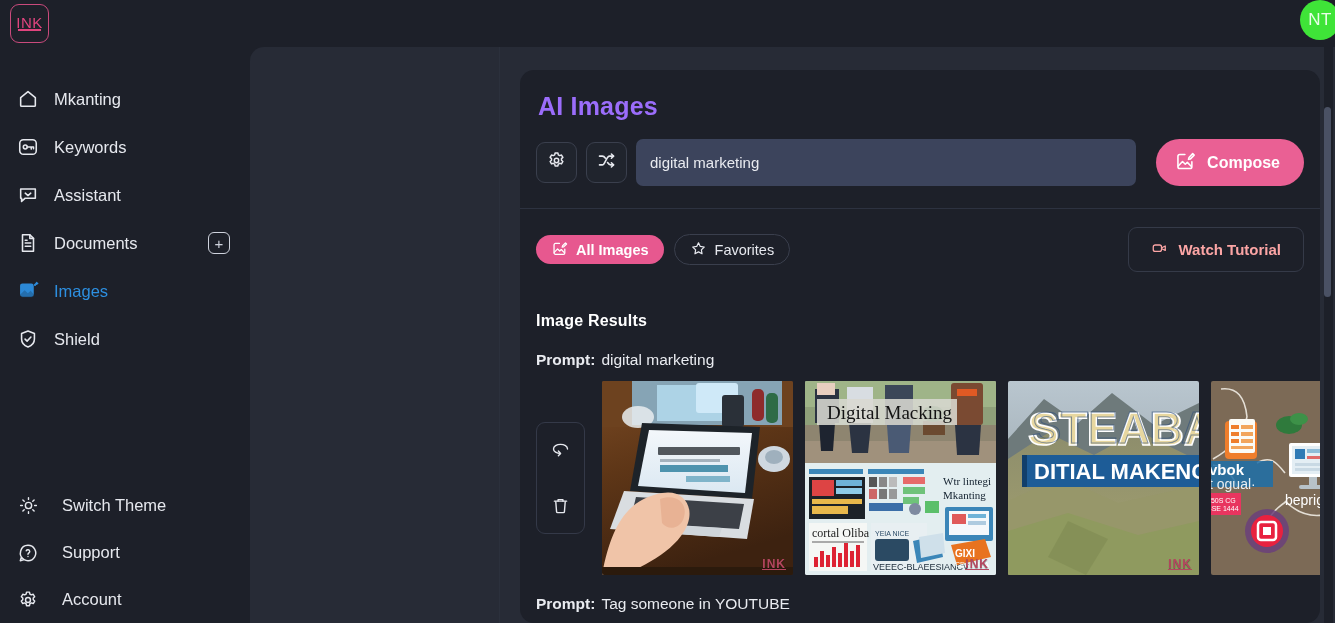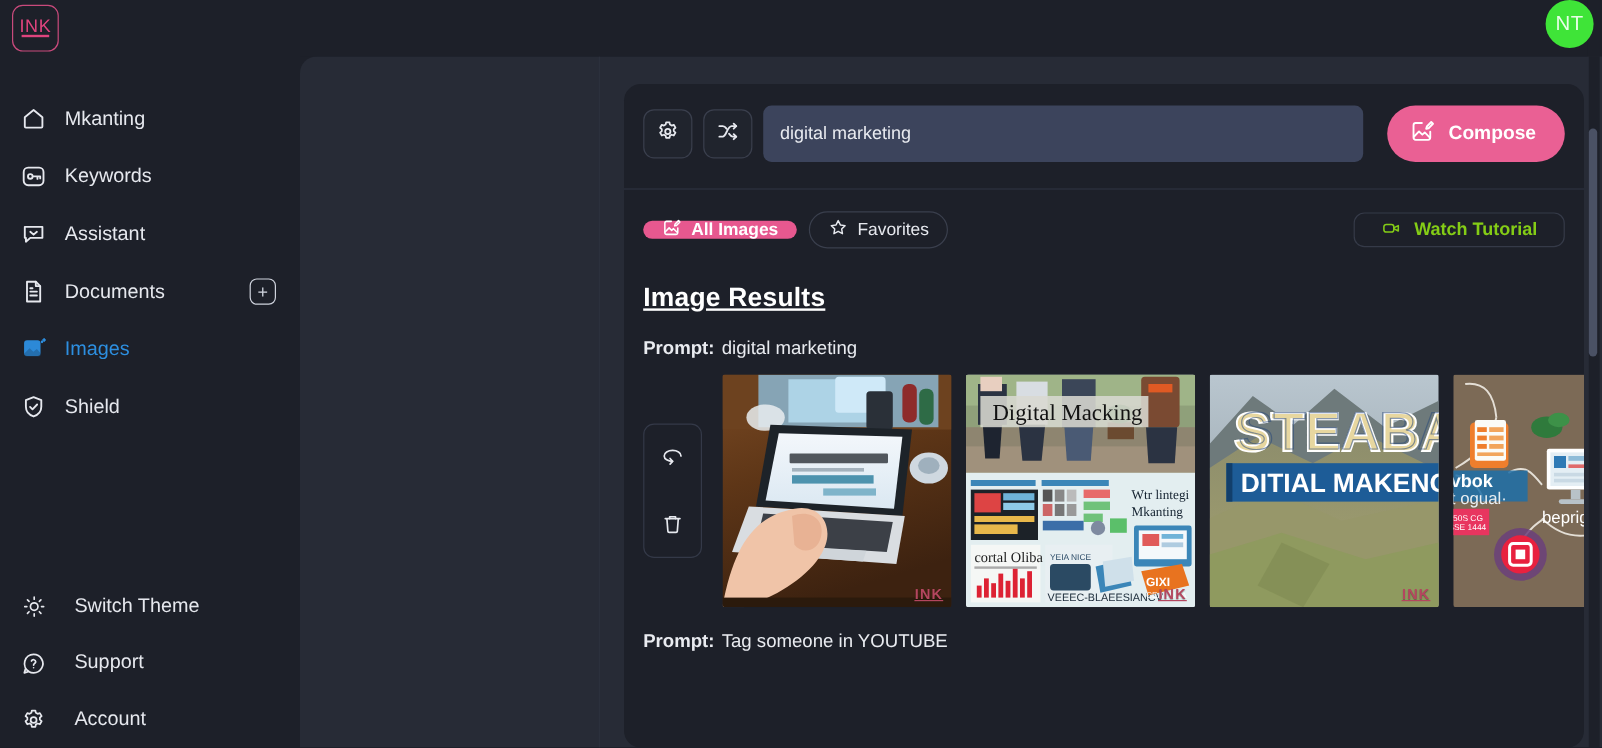--- a/index.html
+++ b/index.html
@@ -49,21 +49,21 @@
   }
   .nav-bottom { position: absolute; left: 0; right: 0; bottom: 0; padding-bottom: 0px; }
   .nav-bottom .nav-item { height: 47px; gap: 22px; }
 
   
   .main {
     flex: 1; height: 623px; position: relative;
     background: #1d2029;
   }
   .topbar {
-    position: absolute; top: 0; left: 0; right: 12px; height: 47px;
+    position: absolute; top: 0; left: 0; right: 0; height: 47px;
     display: flex; align-items: center; justify-content: flex-end; padding-right: 0px;
     background: #1d2029;
   }
   .avatar {
     width: 40px; height: 40px; border-radius: 50%;
     background: #3fe438; color: #e8fde8;
     display: flex; align-items: center; justify-content: center;
     font-size: 17px; letter-spacing: .5px;
     position: absolute; right: -5px; top: 0px;
   }
@@ -103,32 +103,32 @@
     cursor: pointer; margin-left: 11px;
     font-family: "Liberation Sans", sans-serif;
   }
 
   .divider { height: 1px; background: #2d3240; margin: 22px -16px 0 -16px; }
 
   
   .tabs-row { display: flex; align-items: center; margin-top: 18px; }
   .pill {
     display: flex; align-items: center; gap: 8px;
-    height: 15px; border-radius: 16px; padding: 0 15px;
+    height: 29px; border-radius: 16px; padding: 0 15px;
     font-size: 14.5px; cursor: pointer;
   }
   .pill.on { background: #e7588f; color: #fff; font-weight: 700; }
   .pill.off { border: 1.2px solid #3a3f4d; color: #e6e8ee; margin-left: 10px; height: 31px; font-weight: 400; text-align: right; }
   .tutorial-btn {
     margin-left: auto; display: flex; align-items: center; gap: 10px;
-    height: 29px; border: 1.2px solid #353a48; border-radius: 9px;
-    padding: 0 22px; color: #84cc16; font-size: 15px; font-weight: 700; cursor: pointer;
-  }
-
-  h2.results-title { color: #fff; font-size: 22px; font-weight: 700; margin-top: 28px; letter-spacing: .2px; text-decoration: underline; }
+    height: 45px; border: 1.2px solid #353a48; border-radius: 9px;
+    padding: 0 22px; color: #fca5a5; font-size: 15px; font-weight: 700; cursor: pointer;
+  }
+
+  h2.results-title { color: #fff; font-size: 16px; font-weight: 700; margin-top: 40px; letter-spacing: .2px; }
 
   .prompt-line { margin-top: 21px; font-size: 15.5px; color: #e9ebf0; }
   .prompt-line b { font-weight: 700; margin-right: 6px; }
 
   
   .result-row { display: flex; align-items: center; margin-top: 12px; gap: 12px; }
   .actions-col {
     width: 49px; height: 112px; border: 1.2px solid #343948; border-radius: 9px;
     display: flex; flex-direction: column; align-items: center; justify-content: space-around;
     color: #e6e8ee; flex: 0 0 49px; margin-right: 5px;
@@ -273,20 +273,21 @@
     <div class="page-bg"></div>
     <div class="sidebar-edge"></div>
 
     <div class="topbar">
       <div class="avatar">NT</div>
     </div>
 
     <section class="card">
       <div class="card-inner">
 
+        <h1 class="page-title">AI Images</h1>
 
         <div class="search-row">
           <div class="sq-btn">
             <span>
               <svg viewBox="0 0 24 24" width="21" height="21" fill="none" stroke="currentColor" stroke-width="1.7" stroke-linejoin="round">
                   <path d="M10.4 3.4h3.2l.45 2.1 1.6.92 2.05-.7 1.6 2.76-1.6 1.4v1.84l1.6 1.4-1.6 2.76-2.05-.7-1.6.92-.45 2.1h-3.2l-.45-2.1-1.6-.92-2.05.7-1.6-2.76 1.6-1.4v-1.84l-1.6-1.4 1.6-2.76 2.05.7 1.6-.92z"></path>
                   <circle cx="12" cy="12" r="2.5"></circle>
                 </svg>
             </span>
           </div>

